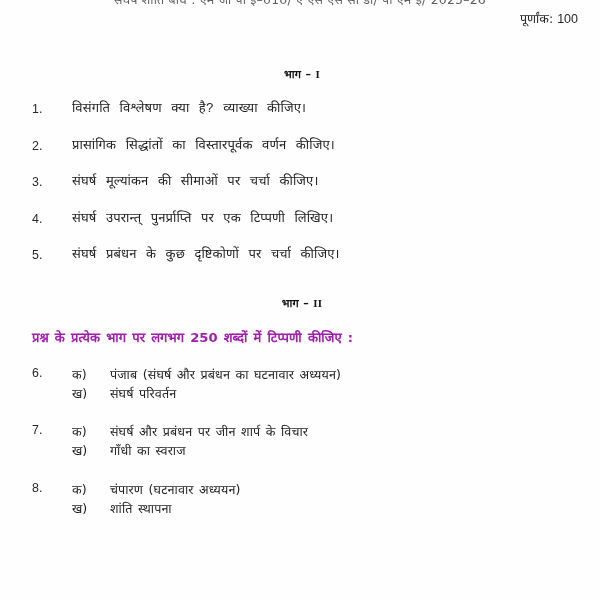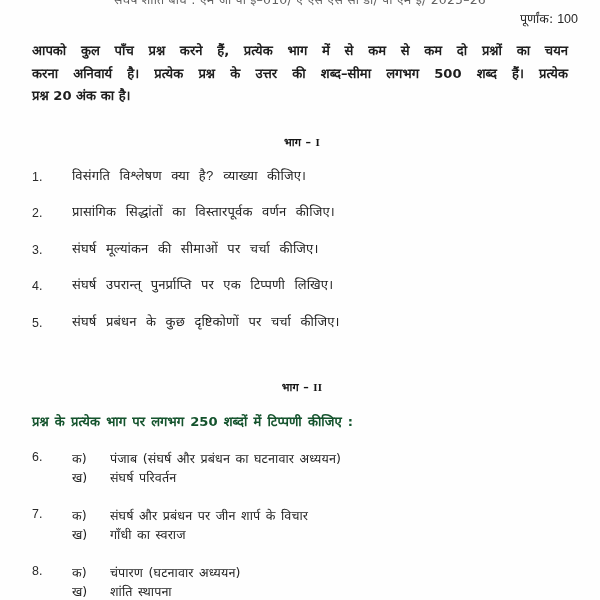--- a/index.html
+++ b/index.html
@@ -144,45 +144,40 @@
     flex: 1 1 auto;
     word-spacing: 1.4px;
     letter-spacing: .1px;
     white-space: nowrap;
   }
 
   .instruction-2 {
     font-family: "DejaVu Sans", sans-serif;
     font-weight: 700;
     font-size: 13.1px;
-    color: #14532d;
+    color: #a21caf;
     word-spacing: 1.6px;
   }
 </style>
 </head>
 <body>
 
 <div class="page">
 
   <div class="header-code-clip">
     <div class="header-code">संघर्ष शांति बोध : एम जी पी ई–010/ ए एस एस सी डी/ पी एम ई/ 2025–26</div>
   </div>
 
   <div class="marks-line">
     <span>पूर्णांक:</span>
     <span class="marks-num">100</span>
   </div>
 
   <div class="content">
 
-    <div class="instructions">
-      <span class="ln j">आपको कुल पाँच प्रश्न करने हैं, प्रत्येक भाग में से कम से कम दो प्रश्नों का चयन</span>
-      <span class="ln j">करना अनिवार्य है। प्रत्येक प्रश्न के उत्तर की शब्द–सीमा लगभग 500 शब्द हैं। प्रत्येक</span>
-      <span class="ln">प्रश्न 20 अंक का है।</span>
-    </div>
 
     <div class="part-heading" style="margin-top:26px;">
       <span>भाग –</span>
       <span class="rom">I</span>
     </div>
 
     <ul class="qlist" id="part1-list" style="margin-top:18px;">
         <li class="qrow" style="margin-bottom: 17px;">
           <span class="qnum">1.</span>
           <span class="qtext">विसंगति विश्लेषण क्या है? व्याख्या कीजिए।</span>
@@ -198,21 +193,21 @@
         <li class="qrow" style="margin-bottom: 17px;">
           <span class="qnum">4.</span>
           <span class="qtext">संघर्ष उपरान्त् पुनर्प्राप्ति पर एक टिप्पणी लिखिए।</span>
         </li>
         <li class="qrow" style="margin-bottom: 17px;">
           <span class="qnum">5.</span>
           <span class="qtext">संघर्ष प्रबंधन के कुछ दृष्टिकोणों पर चर्चा कीजिए।</span>
         </li>
       </ul>
 
-    <div class="part-heading" id="part2-heading" style="margin-top:46px;">
+    <div class="part-heading" id="part2-heading" style="margin-top:30px;">
       <span>भाग –</span>
       <span class="rom">II</span>
     </div>
 
     <div class="instruction-2" style="margin-top:18px;">प्रश्न के प्रत्येक भाग पर लगभग 250 शब्दों में टिप्पणी कीजिए :</div>
 
     <div id="part2-list" style="margin-top:19px;">
         <div class="qblock" style="margin-bottom: 19px;">
           <span class="qnum">6.</span>
           <div class="subs">

